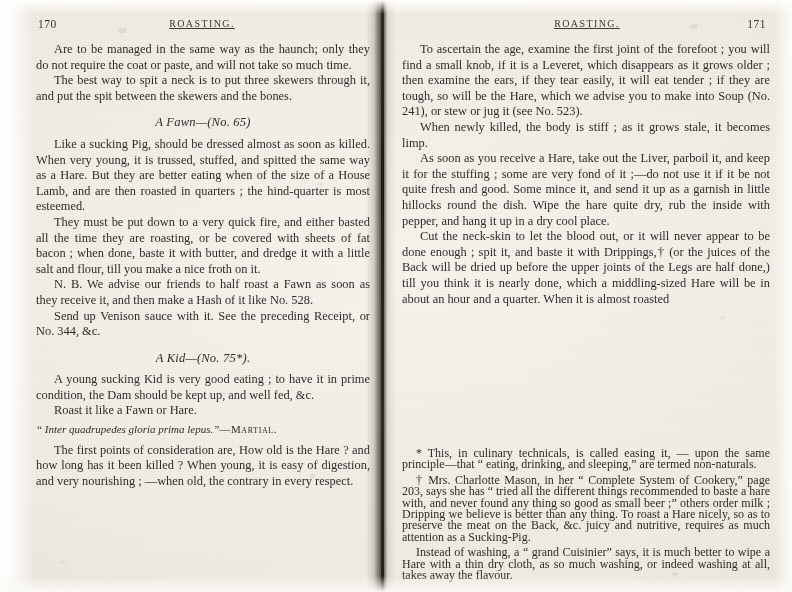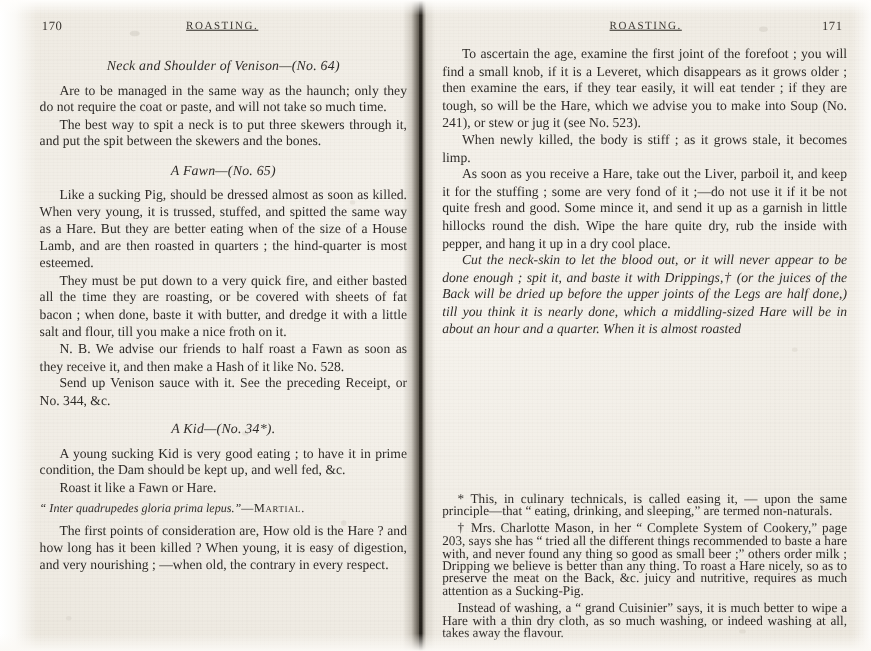--- a/index.html
+++ b/index.html
@@ -135,21 +135,21 @@
   .epigraph {
     font-size: 11px;
     font-style: italic;
     margin: 3px 0 5px 0;
   }
   .epigraph .src {
     font-style: normal;
     font-variant: small-caps;
     letter-spacing: .6px;
   }
-  .it { font-style: italic; }
+  .it { }
 
   
   .footnotes {
     position: absolute;
     left: 4px;
     right: 6px;
     top: 448px;
     font-size: 12px;
     line-height: 11.4px;
     text-align: justify;
@@ -176,31 +176,30 @@
 
   <div class="paper"></div>
 
   <div class="page page-left">
 
     <div class="folio folio-left">170</div>
     <div class="running-head">ROASTING.</div>
 
     <div class="body blur-soft">
 
-      <div class="recipe-head">Neck and Shoulder of Venison—(No. 64)</div>
       <p class="para">Are to be managed in the same way as the haunch; only they do not require the coat or paste, and will not take so much time.</p>
       <p class="para">The best way to spit a neck is to put three skewers through it, and put the spit between the skewers and the bones.</p>
 
       <div class="recipe-head">A Fawn—(No. 65)</div>
       <p class="para">Like a sucking Pig, should be dressed almost as soon as killed. When very young, it is trussed, stuffed, and spitted the same way as a Hare. But they are better eating when of the size of a House Lamb, and are then roasted in quarters ; the hind-quarter is most esteemed.</p>
       <p class="para">They must be put down to a very quick fire, and either basted all the time they are roasting, or be covered with sheets of fat bacon ; when done, baste it with butter, and dredge it with a little salt and flour, till you make a nice froth on it.</p>
       <p class="para">N. B. We advise our friends to half roast a Fawn as soon as they receive it, and then make a Hash of it like No. 528.</p>
       <p class="para">Send up Venison sauce with it. See the preceding Receipt, or No. 344, &amp;c.</p>
 
-      <div class="recipe-head">A Kid—(No. 34*).</div>
+      <div class="recipe-head">A Kid—(No. 75*).</div>
       <p class="para">A young sucking Kid is very good eating ; to have it in prime condition, the Dam should be kept up, and well fed, &amp;c.</p>
       <p class="para">Roast it like a Fawn or Hare.</p>
 
       <div class="epigraph">
         <span>“ Inter quadrupedes gloria prima lepus.”</span><span class="src">—Martial.</span>
       </div>
       <p class="para">The first points of consideration are, How old is the Hare ? and how long has it been killed ? When young, it is easy of digestion, and very nourishing ; —when old, the contrary in every respect.</p>
     </div>
   </div>
 

